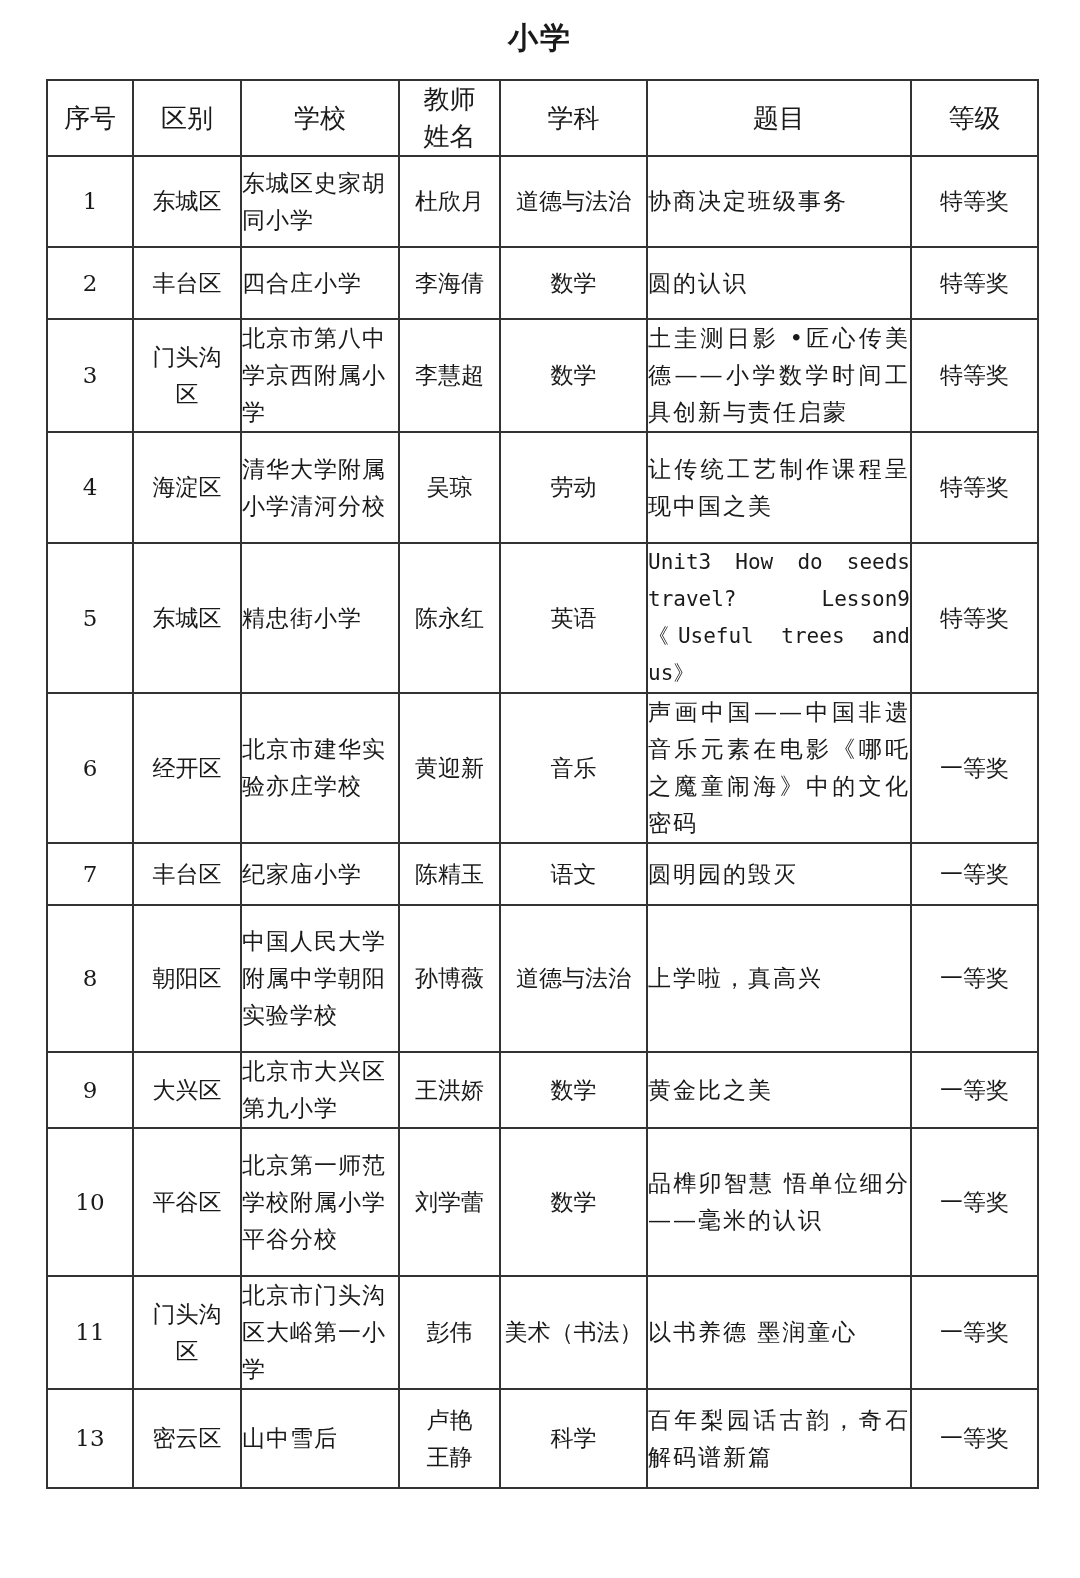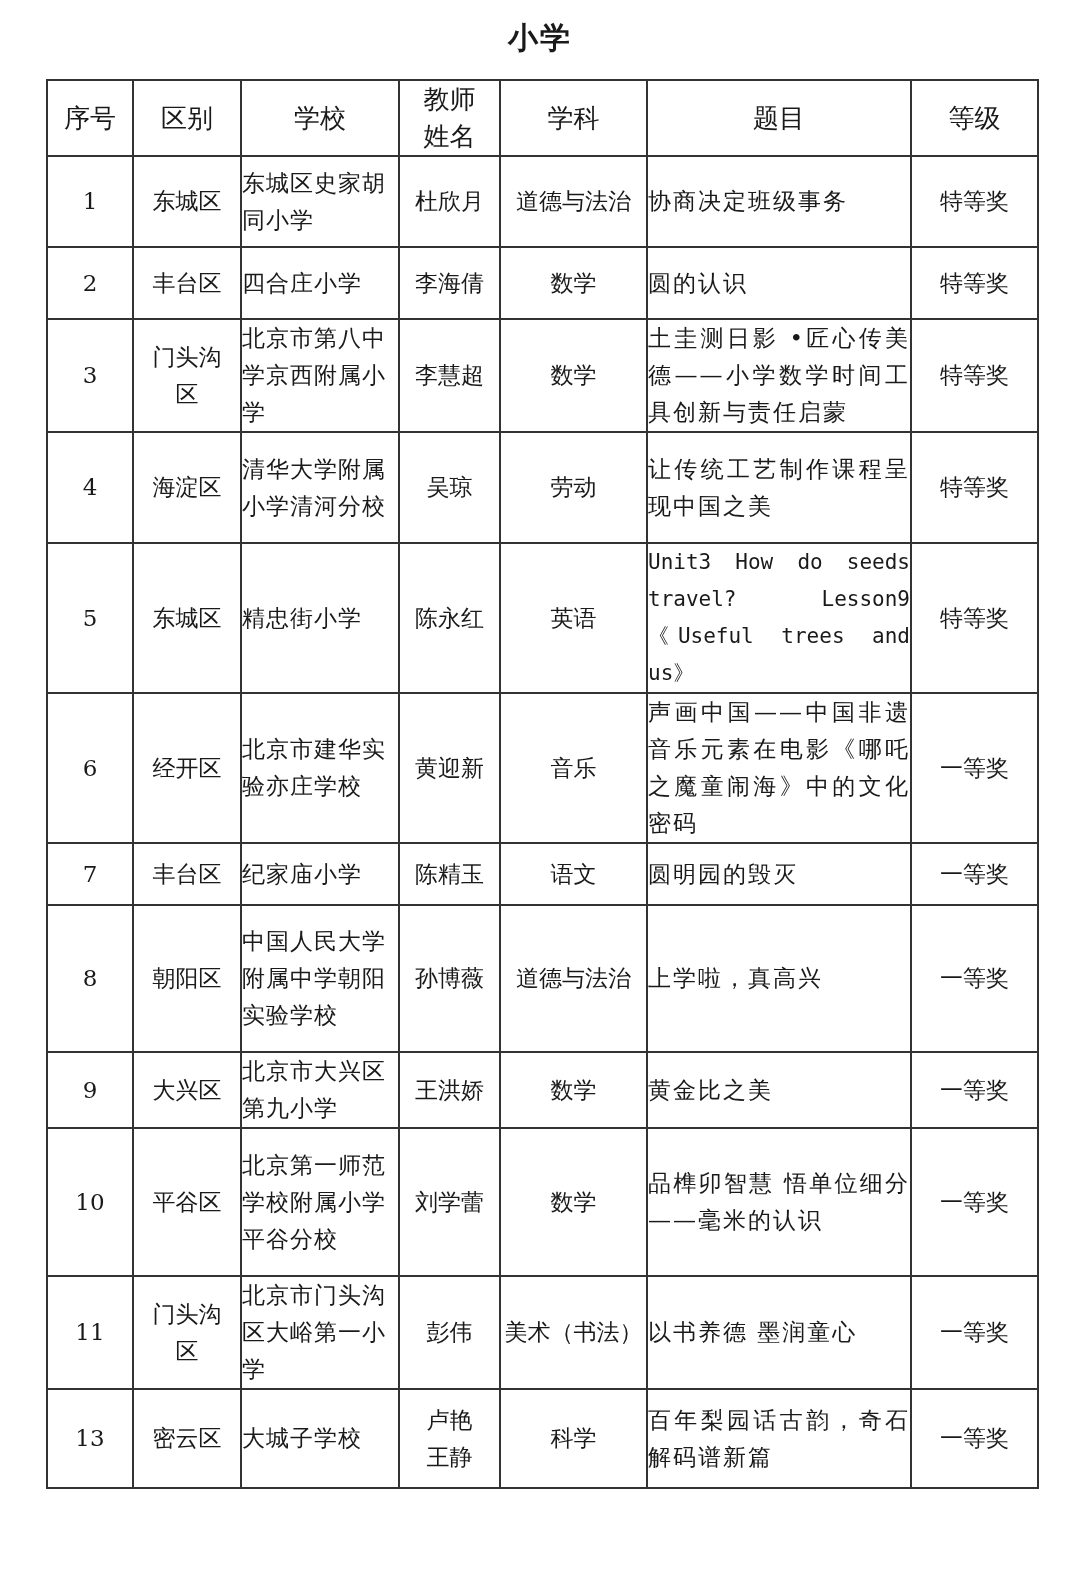--- a/index.html
+++ b/index.html
@@ -144,20 +144,20 @@
     <td class="c" style="padding:0 14px;">门头沟区</td>
     <td class="school">北京市门头沟区大峪第一小学</td>
     <td class="c" style="padding:0 12px;">彭伟</td>
     <td class="subj">美术（书法）</td>
     <td class="topic">以书养德 墨润童心</td>
     <td class="c">一等奖</td>
   </tr>
       <tr style="height: 99px;">
     <td class="c num">13</td>
     <td class="c" style="padding:0 14px;">密云区</td>
-    <td class="school">大城子学校</td>
+    <td class="school">山中雪后</td>
     <td class="c" style="padding:0 12px;">卢艳 王静</td>
     <td class="subj">科学</td>
     <td class="topic">百年梨园话古韵，奇石解码谱新篇</td>
     <td class="c">一等奖</td>
   </tr>
     </tbody>
 </table>
 
 </body></html>

